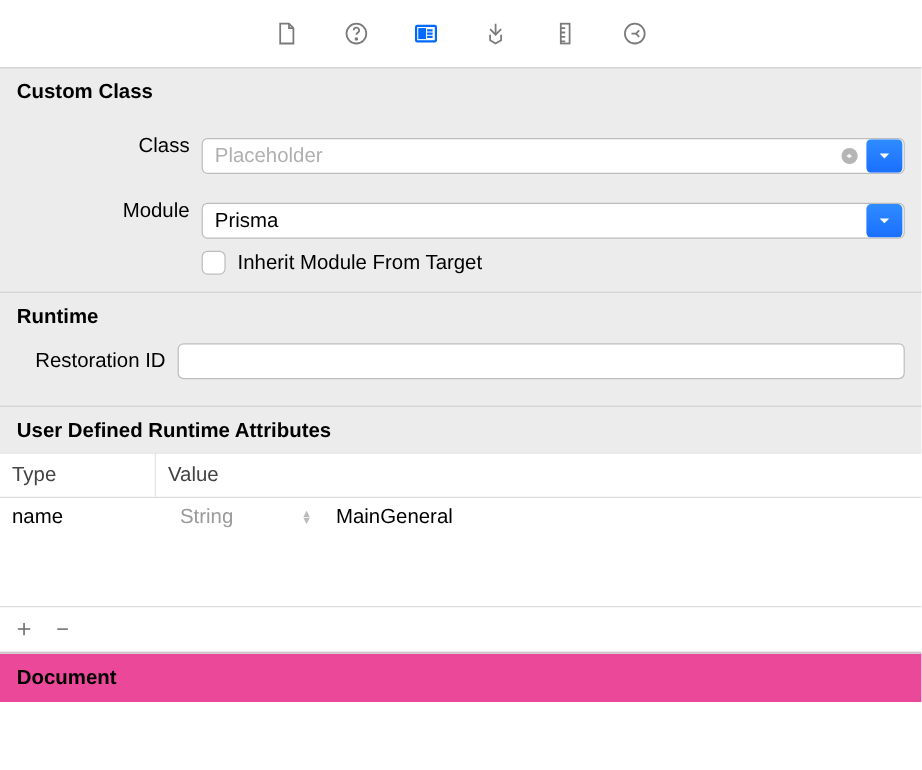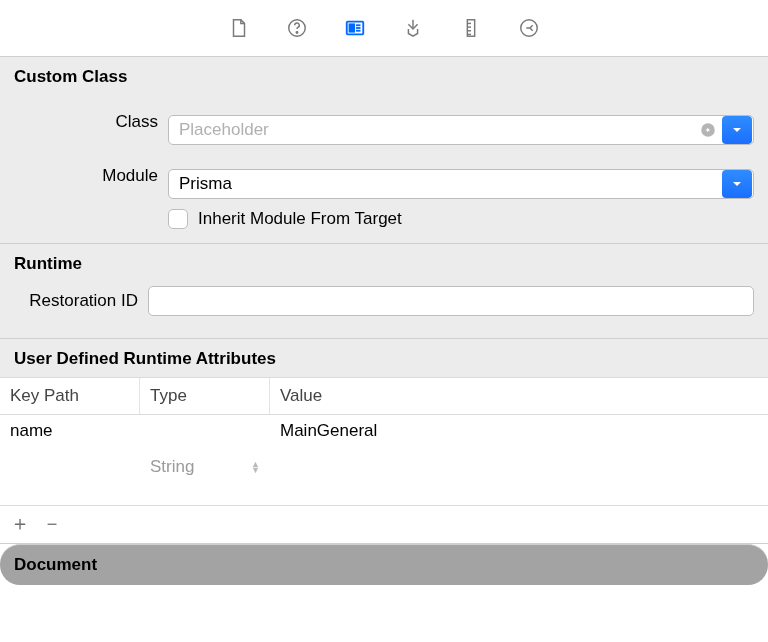--- a/index.html
+++ b/index.html
@@ -141,42 +141,41 @@
   .col-key { width: 140px; }
   .col-type { width: 130px; }
   .col-value { flex: 1; border-right: none; }
 
   .tbody { min-height: 90px; }
   .trow {
     display: flex;
     padding: 6px 0;
   }
   .td { padding: 0 10px; font-size: 17px; }
-  .td.col-type { color:#9a9a9a; display:flex; align-items:center; justify-content:space-between;margin-top:36px; }
+  .td.col-type { color:#9a9a9a; display:flex; align-items:center; justify-content:space-between; }
   .stepper { display:flex; flex-direction:column; color:#bbb; line-height:6px; font-size:9px; }
 
   .footer-btns {
     display: flex;
     align-items: center;
     gap: 12px;
     padding: 4px 10px 6px 10px;
     border-top: 1px solid #dcdcdc;
     border-bottom: 1px solid #cfcfcf;
     background: #fff;
     font-size: 20px;
     color: #6c6c6c;
   }
   .footer-btns span { cursor: pointer; }
 
   .doc-header {
-    background: #a3a3a3;
+    background: #ec4899;
     border-top: 1px solid #cfcfcf;
     padding: 10px 14px;
     font-weight: 600;
-    border-radius: 20px;
   }
 </style>
 </head>
 <body>
 
 <div class="tabbar">
   <span class="tab-icon">
     <svg viewBox="0 0 24 24" fill="none" stroke="currentColor" stroke-width="1.6">
       <path d="M6 3h8l4 4v14H6z"></path>
         <path d="M14 3v4h4"></path>
@@ -274,21 +273,20 @@
       <input class="textfield" type="text" value="" style="">
     </div>
   </div>
 </div>
 
 <div class="panel section-sep" style="padding-bottom:0">
   <div class="section-header">User Defined Runtime Attributes</div>
 </div>
 <div class="table">
   <div class="thead">
-    <div class="th col-key">Key Path</div>
     <div class="th col-type">Type</div>
     <div class="th col-value">Value</div>
   </div>
   <div class="tbody">
     <div class="trow">
       <div class="td col-key">name</div>
       <div class="td col-type">
         <span>String</span>
         <span class="stepper">
           <span>▲</span>

